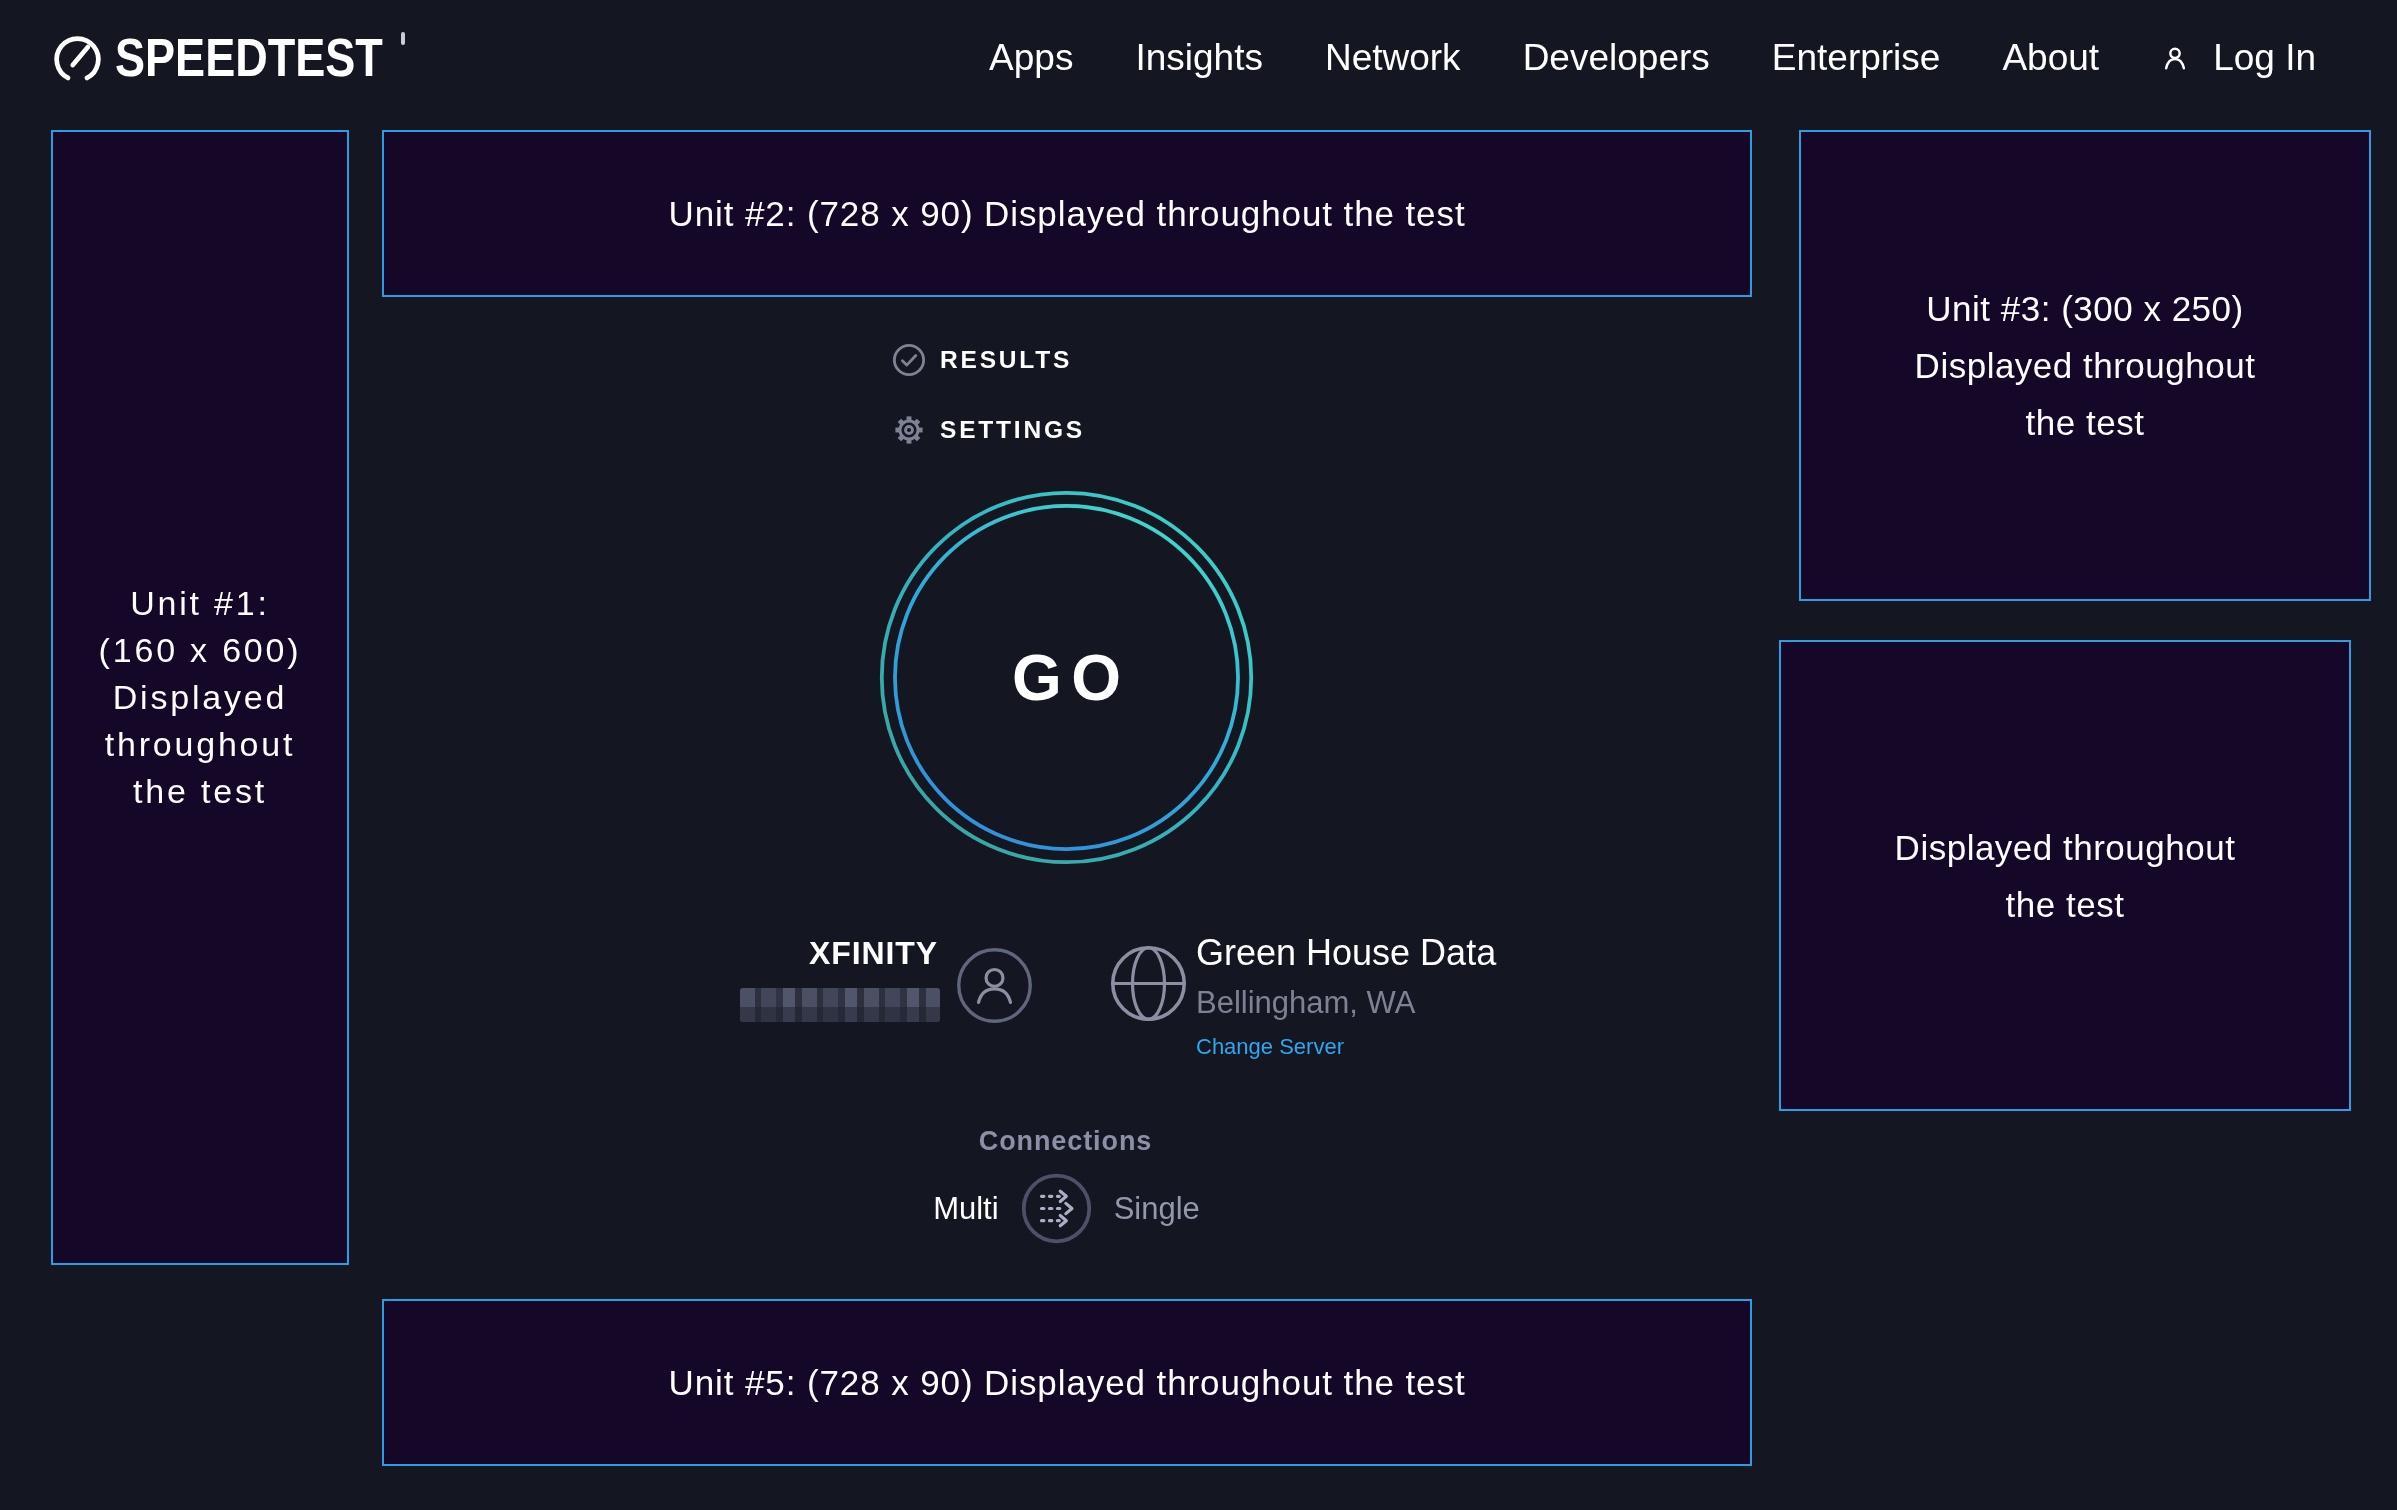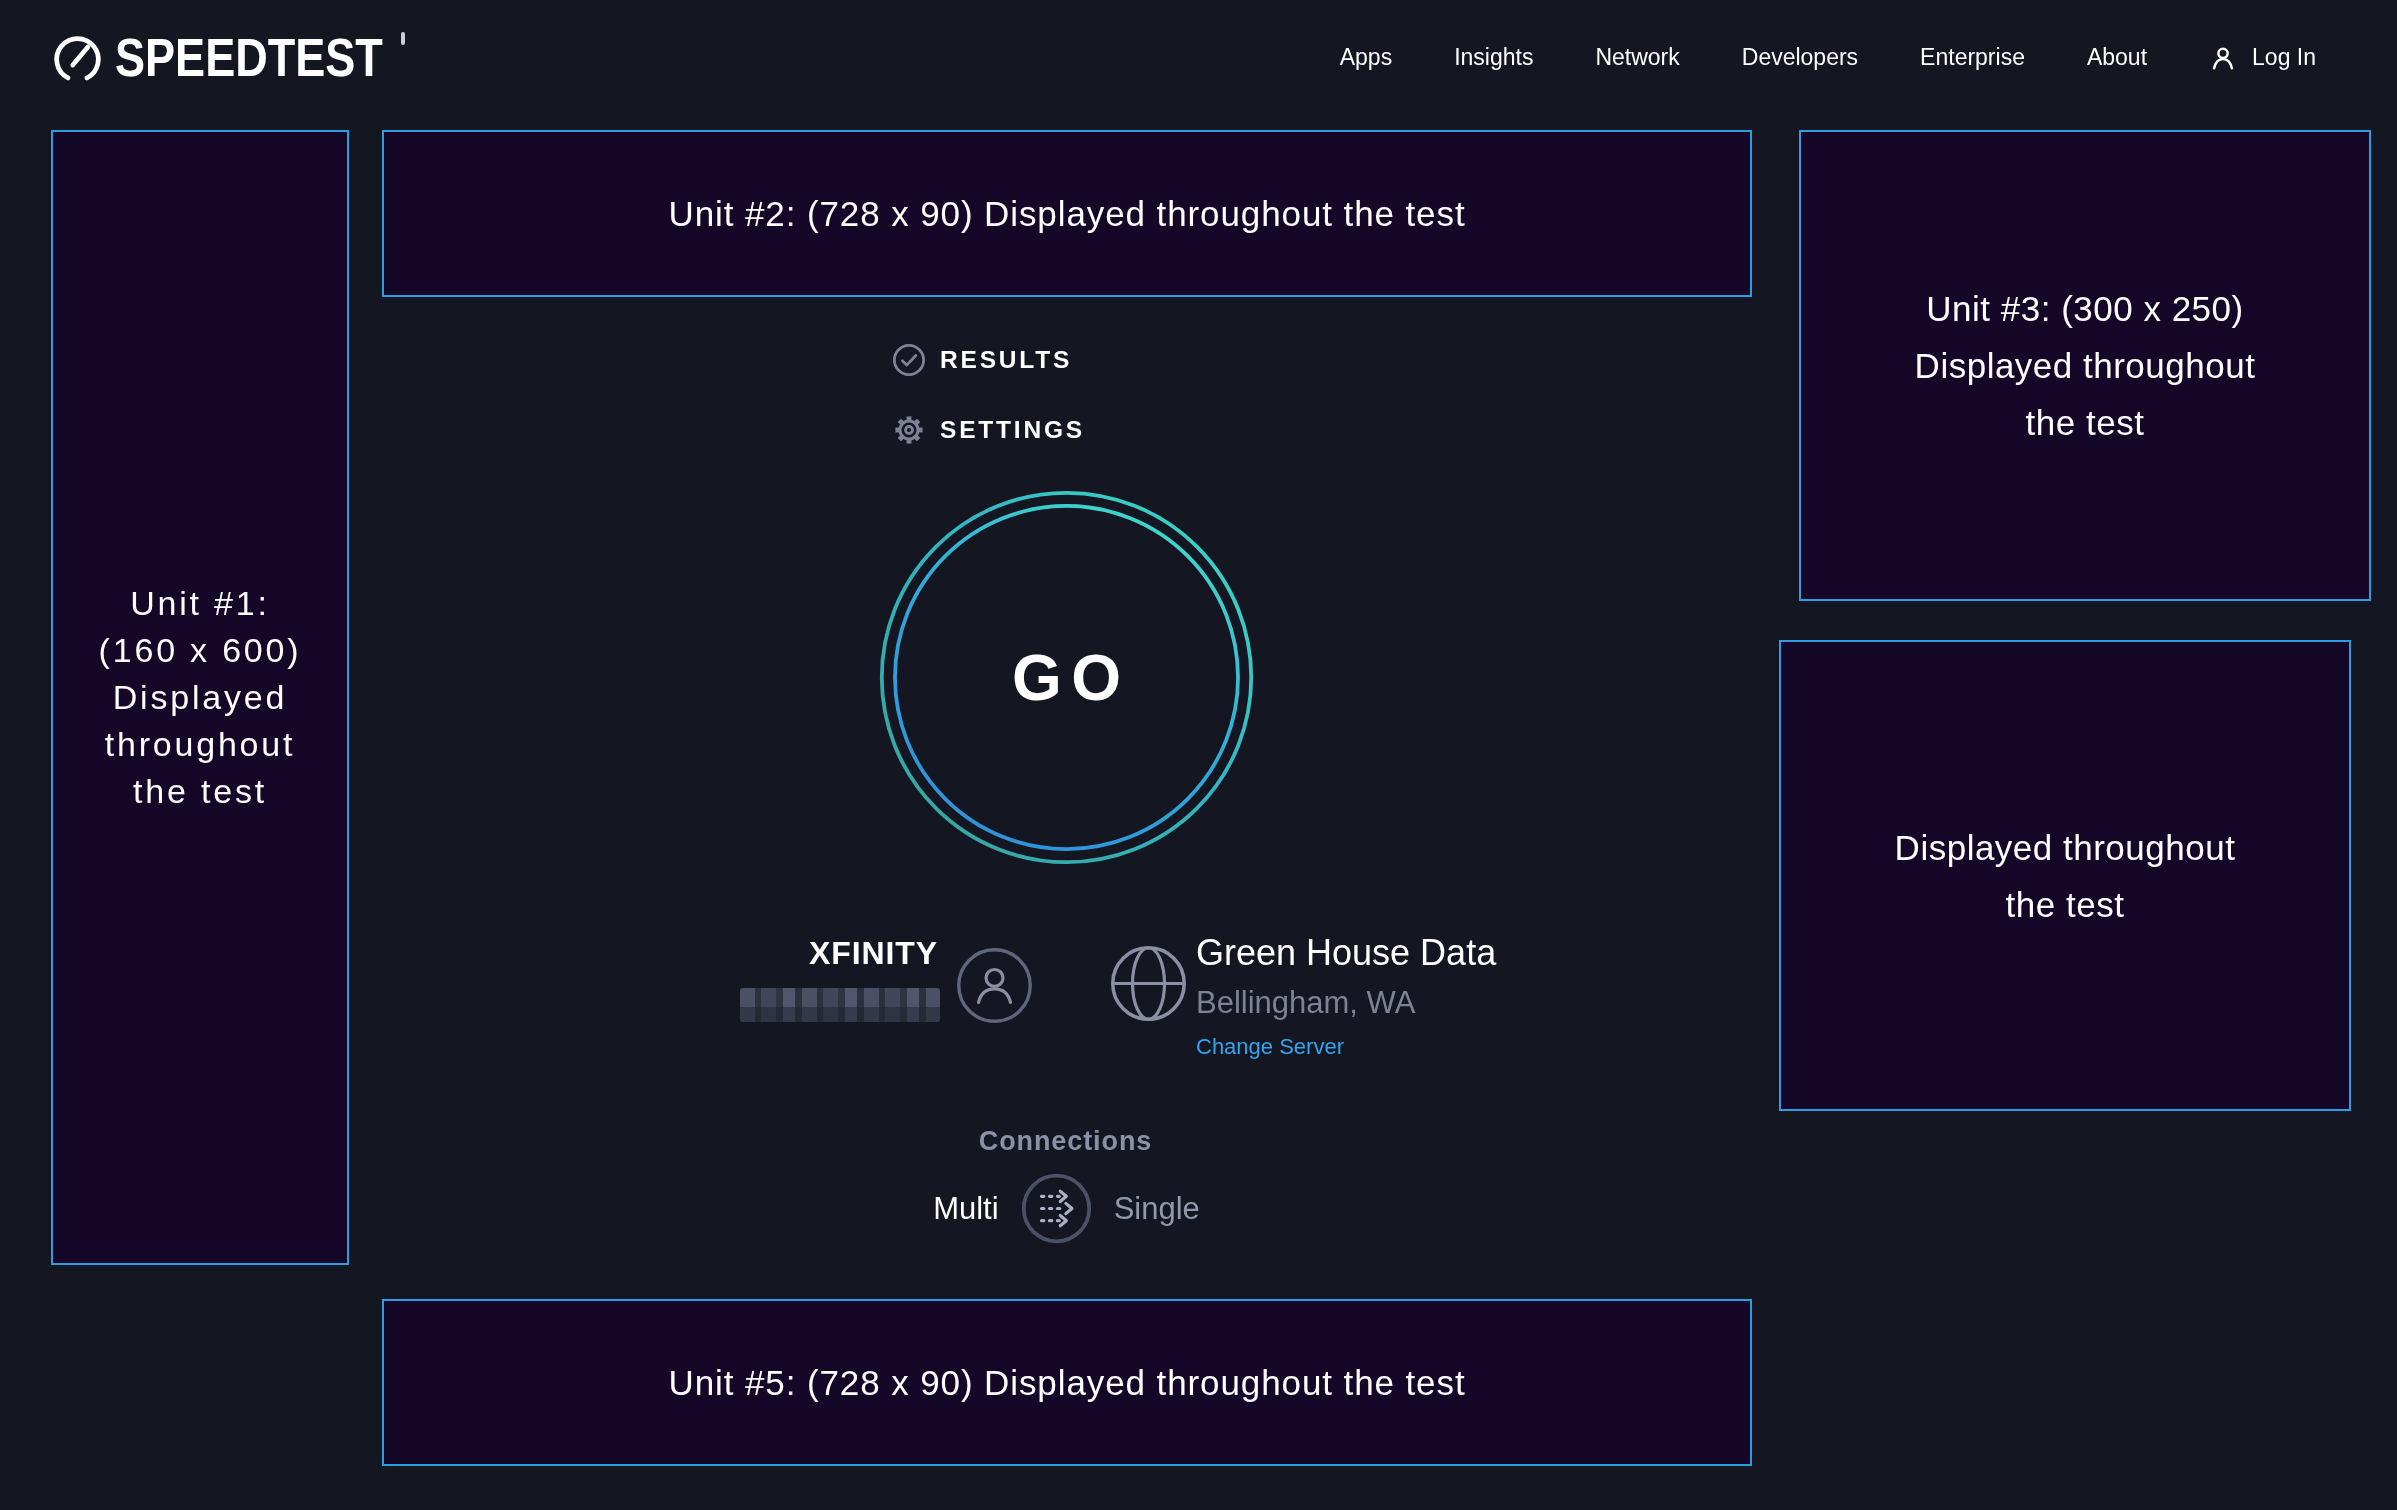--- a/index.html
+++ b/index.html
@@ -12,22 +12,22 @@
   
   .topnav{position:absolute;left:0;top:0;width:2397px;height:130px;
     display:flex;align-items:center;justify-content:space-between;
     padding:0 81px 15px 51px;box-sizing:border-box;}
   .brand{display:flex;align-items:center;gap:11.3px;cursor:pointer;}
   .brand-name{display:inline-block;font-size:53px;font-weight:700;letter-spacing:0;
     transform:scaleX(.85);transform-origin:left center;white-space:nowrap;}
   .tm{display:inline-block;width:4.7px;height:12.2px;background:#c9cdd9;border-radius:1.9px;
     margin-left:-41px;transform:translateY(-19px);}
   .navlinks{display:flex;align-items:center;gap:62px;}
-  .navlink{font-size:23px;font-weight:500;color:#fff;white-space:nowrap;cursor:pointer;}
-  .login{display:flex;align-items:center;gap:15px;}
+  .navlink{font-size:37px;font-weight:500;color:#fff;white-space:nowrap;cursor:pointer;}
+  .login{display:flex;align-items:center;gap:24px;}
   
   .ad{position:absolute;background:#150727;border:2.8px solid #2d9de2;box-sizing:border-box;
     display:flex;flex-direction:column;align-items:center;justify-content:center;
     text-align:center;color:#fff;font-weight:400;}
   #ad1{left:51px;top:130px;width:298px;height:1135px;font-size:34px;line-height:47px;letter-spacing:2.8px;}
   #ad2{left:382px;top:130px;width:1370px;height:167px;font-size:35px;letter-spacing:0.9px;}
   #ad3{left:1779px;top:130px;width:572px;height:471px;font-size:35px;line-height:57px;letter-spacing:0.5px;margin-left:20px;}
   #ad4{left:1779px;top:640px;width:572px;height:471px;font-size:35px;line-height:57px;letter-spacing:0.5px;}
   #ad5{left:382px;top:1299px;width:1370px;height:167px;font-size:35px;letter-spacing:0.9px;}
   

